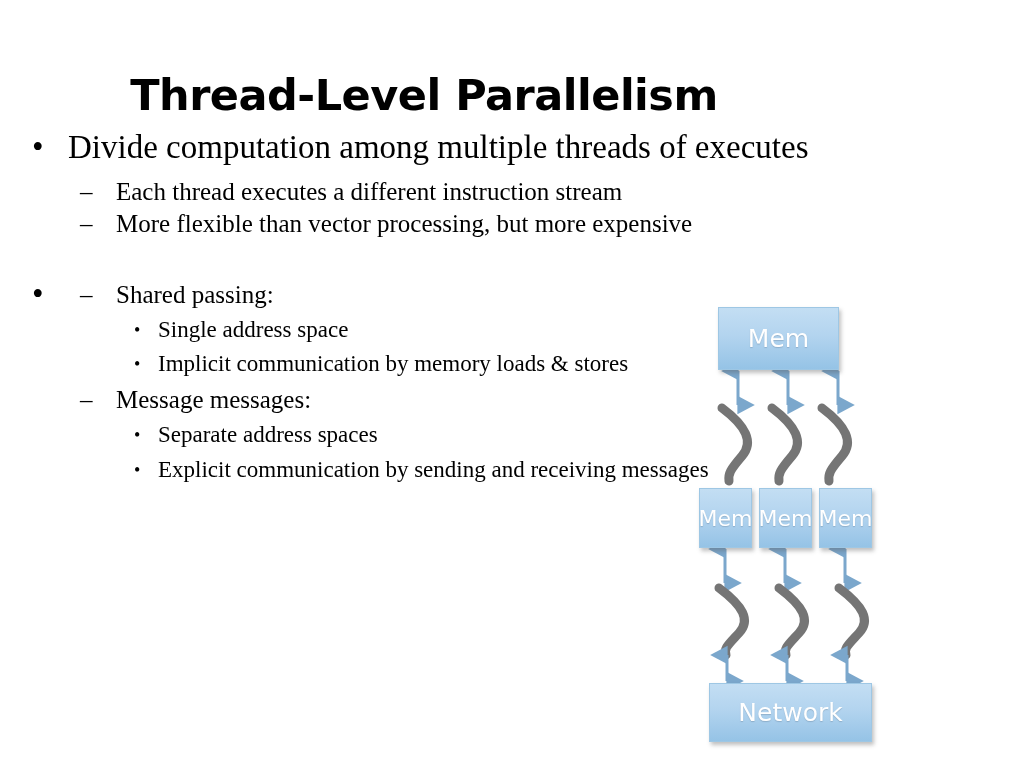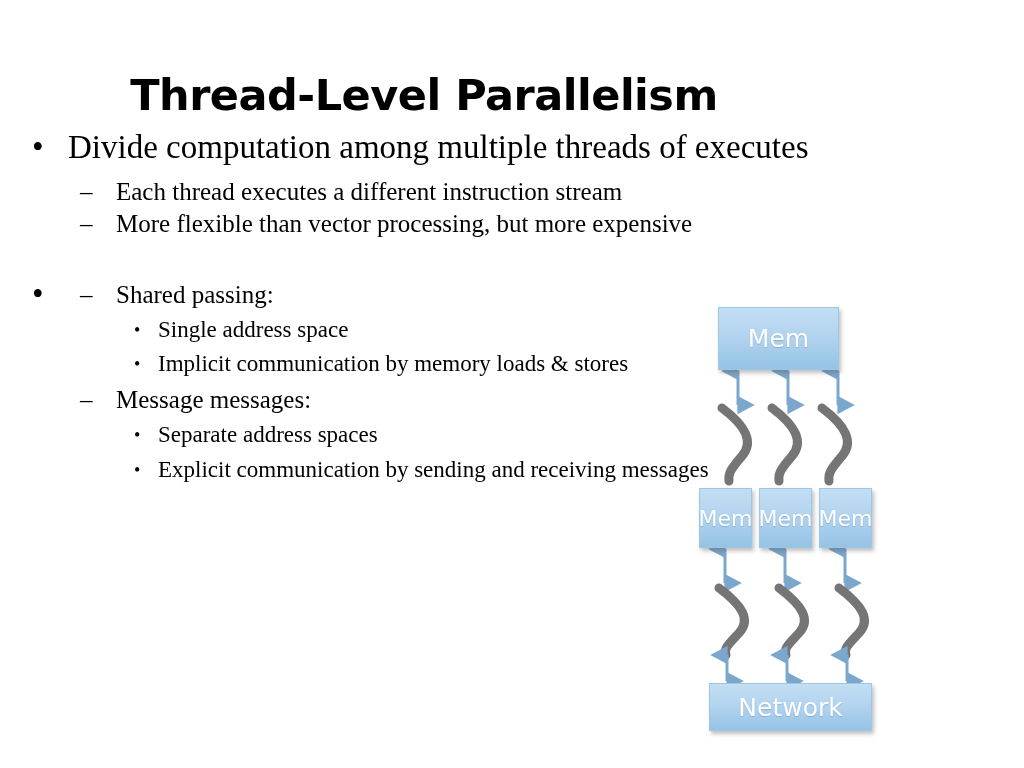--- a/index.html
+++ b/index.html
@@ -119,21 +119,21 @@
     font-size: 25px;
   }
   .node-mem-mid {
     top: 488px; width: 53px; height: 60px;
     font-size: 22px;
   }
   .node-mem-mid.m1 { left: 699px; }
   .node-mem-mid.m2 { left: 759px; }
   .node-mem-mid.m3 { left: 819px; }
   .node-network {
-    left: 709px; top: 683px; width: 163px; height: 48px;
+    left: 709px; top: 683px; width: 163px; height: 59px;
     font-size: 25px;
   }
 
   svg.wires {
     position: absolute;
     left: 0; top: 0;
     width: 1024px; height: 768px;
   }
 </style>
 </head>

